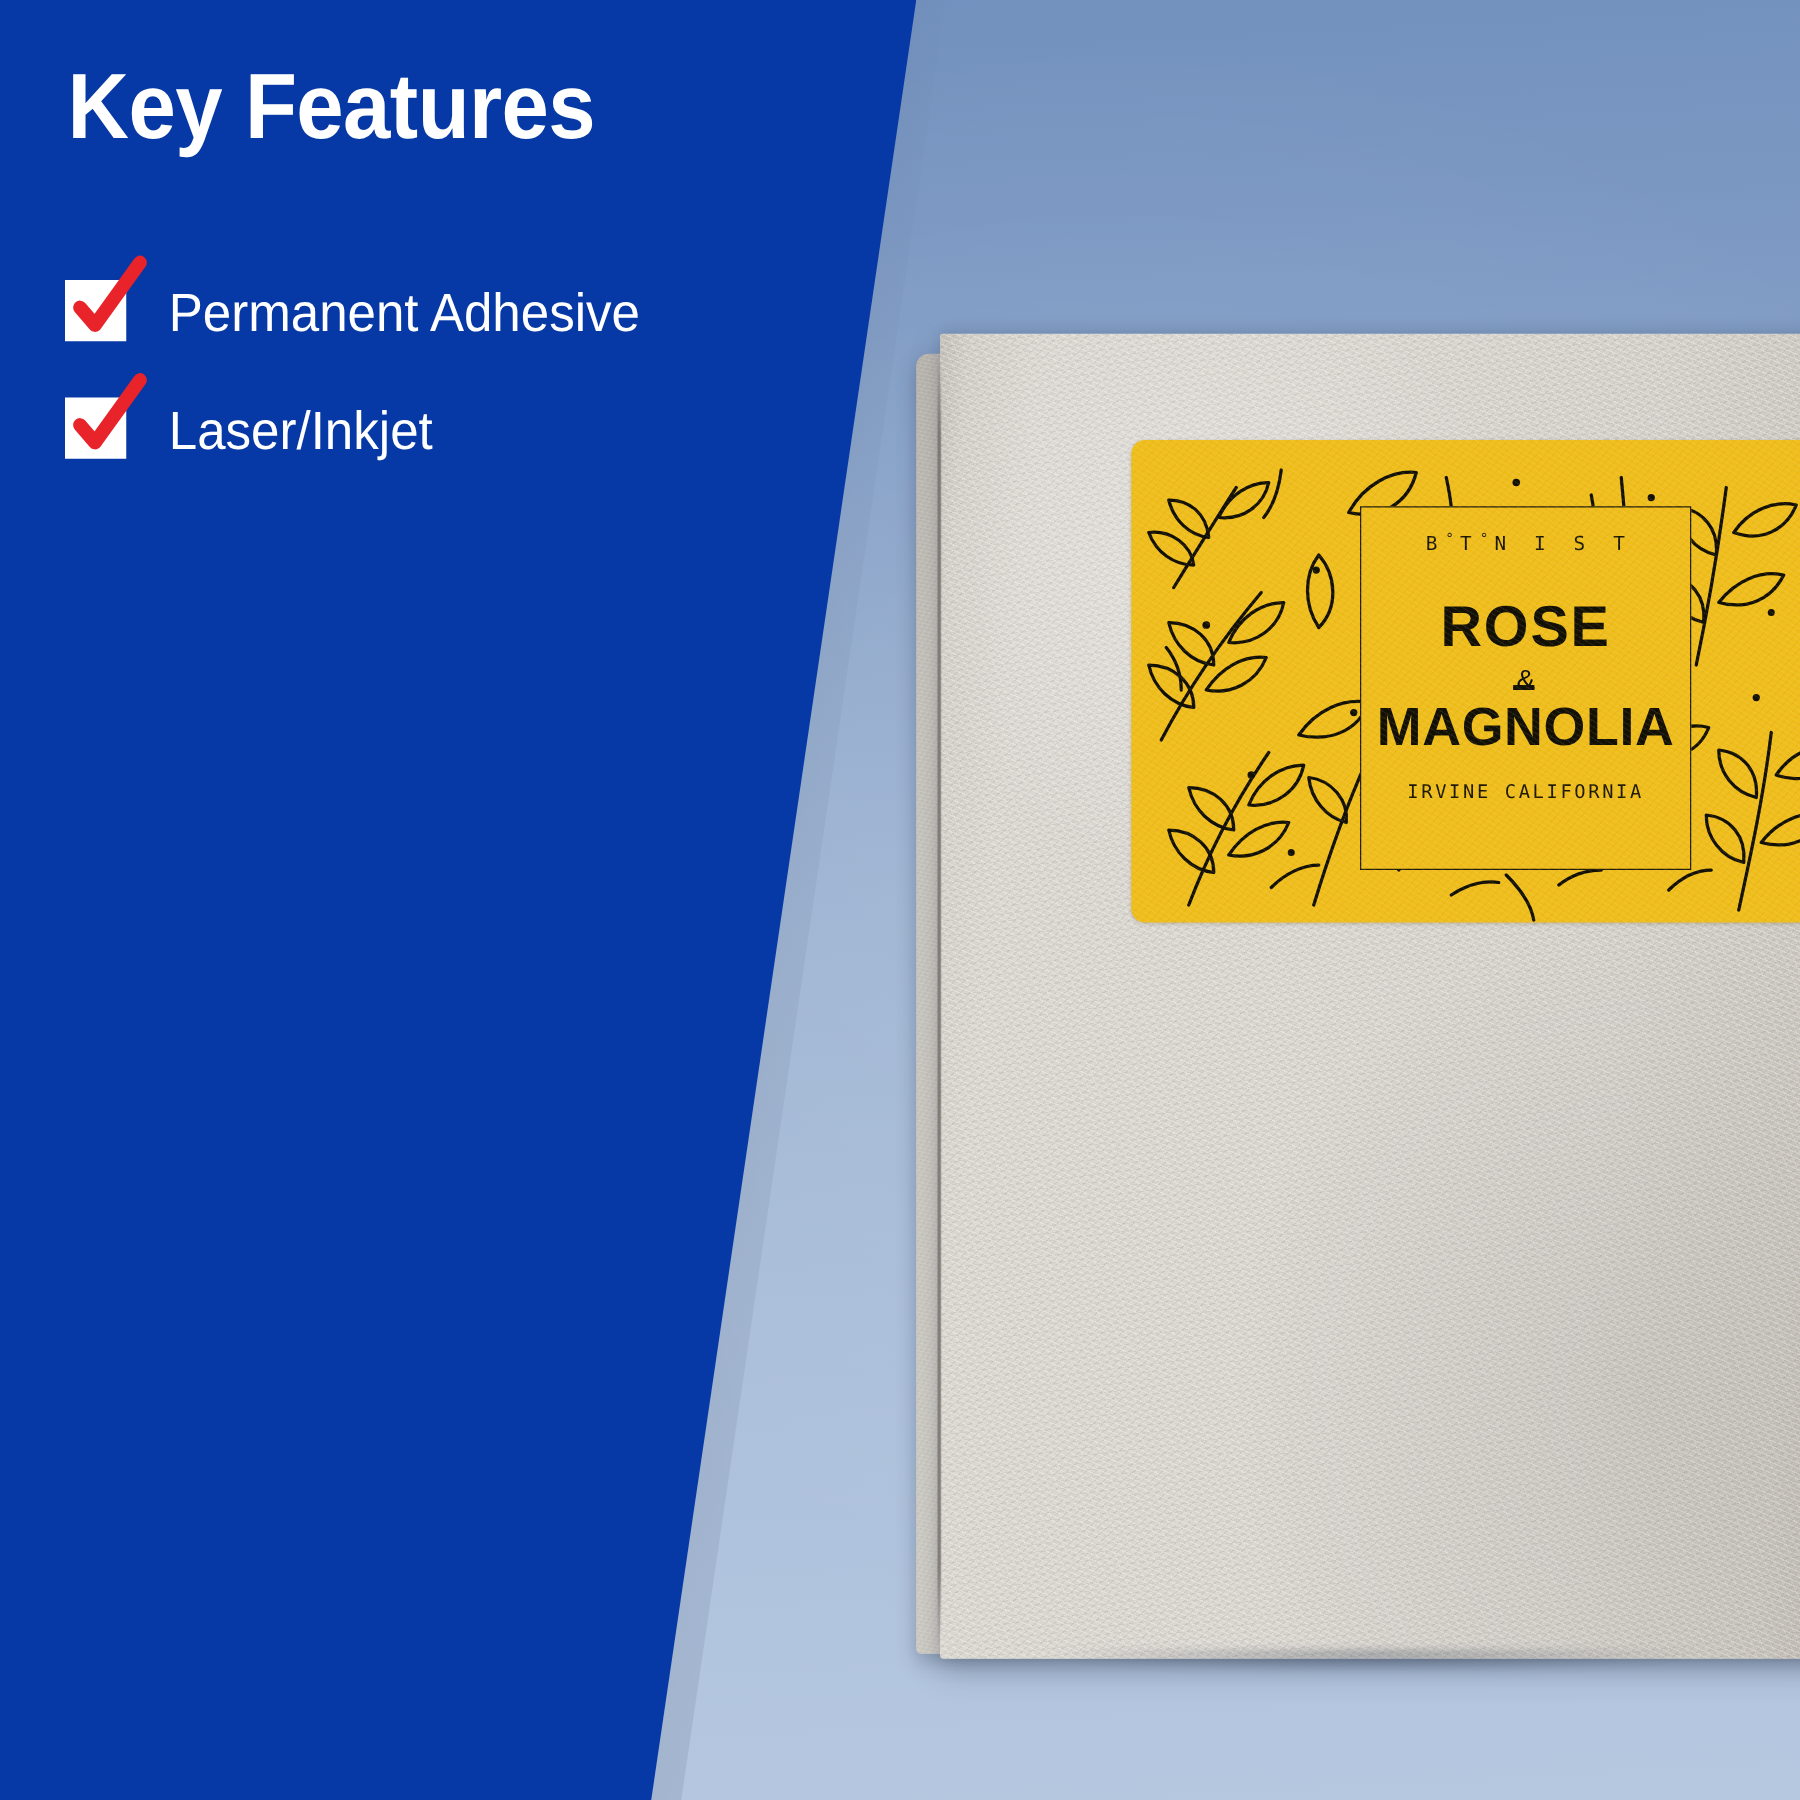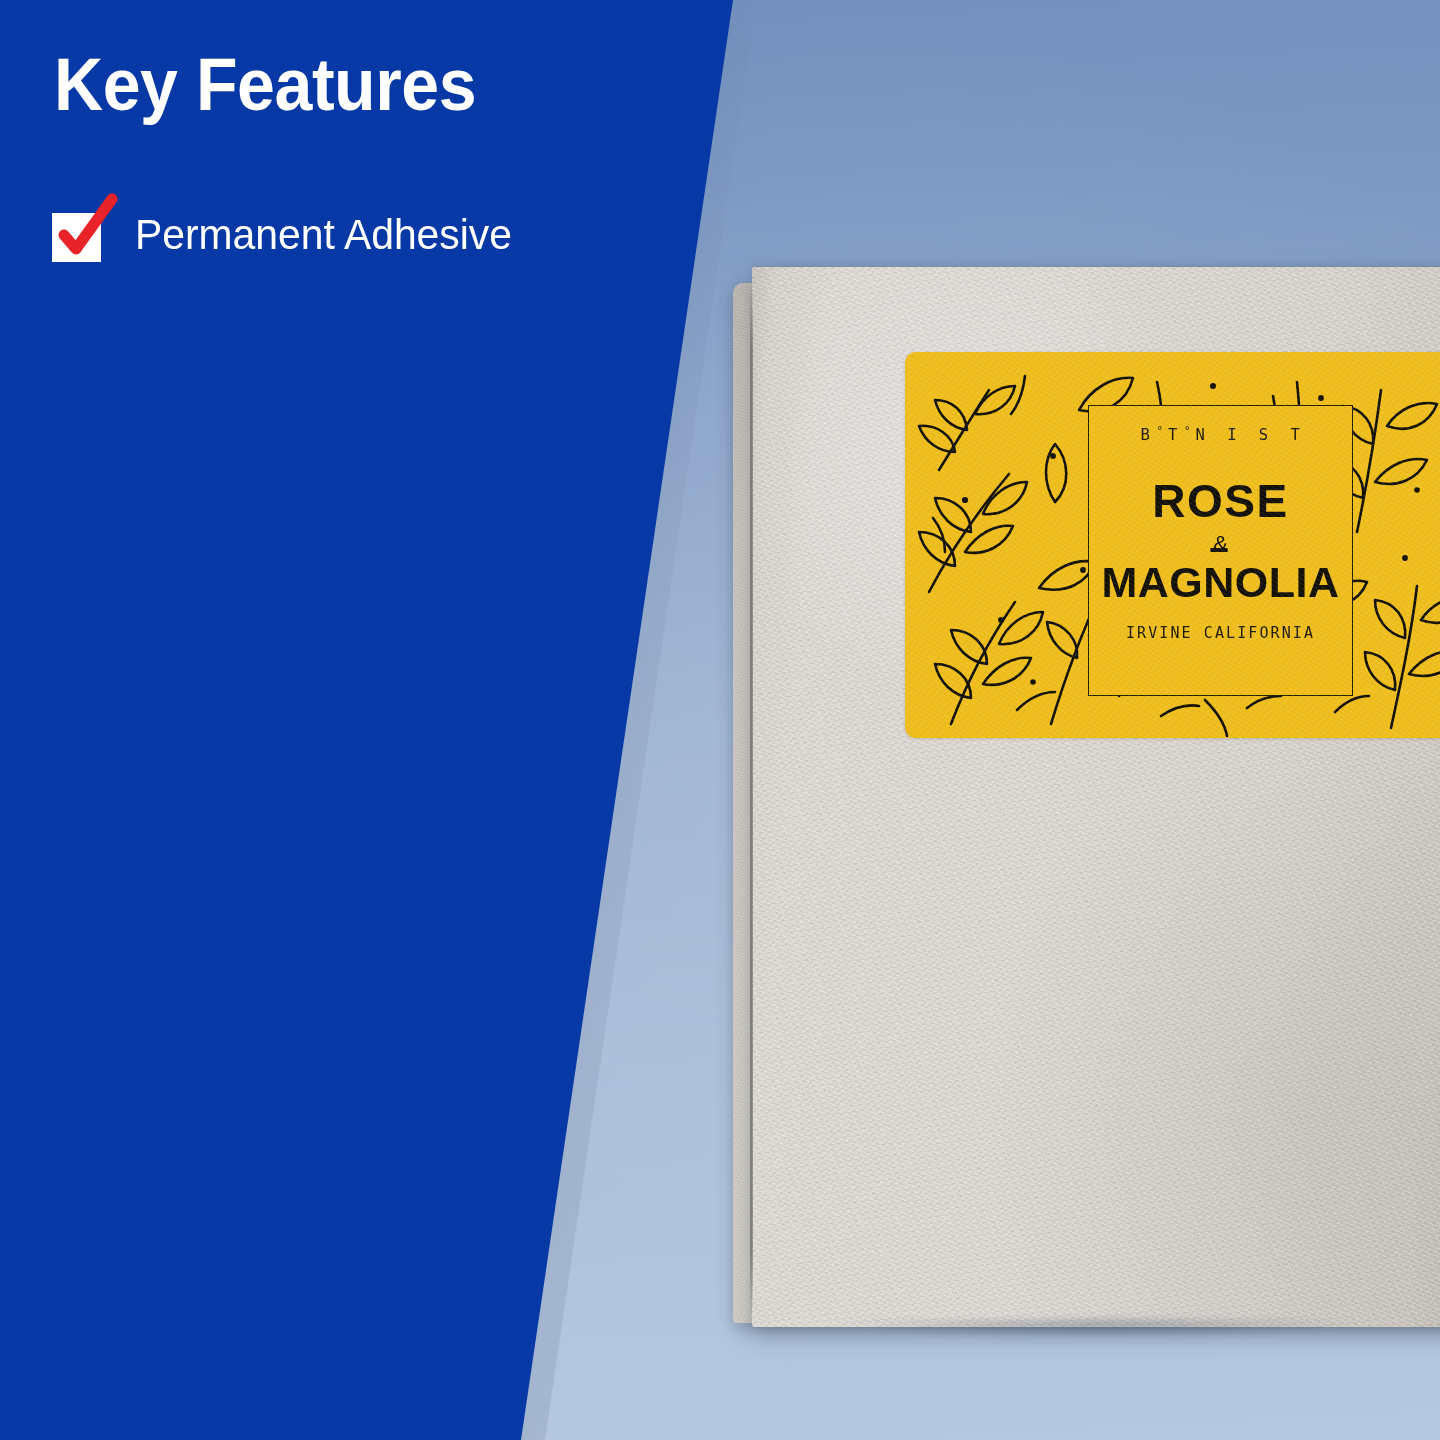--- a/index.html
+++ b/index.html
@@ -162,21 +162,21 @@
   .page-title {
     position:absolute; left:54px; top:48px;
     color:#ffffff; font-weight:700; font-size:74px; line-height:1.0;
     letter-spacing:-0.5px;
     font-family:"Liberation Sans", sans-serif;
     transform:scaleX(0.92); transform-origin:left center;
   }
 
   .feature-list { position:absolute; left:52px; top:213px; width:660px; }
   .feature-item {
-    position:relative; display:flex; align-items:flex-start;
+    position:relative; display:flex; align-items:flex-end;
     height:60px; margin-bottom:34px;
   }
   .feature-item:last-child { margin-bottom:0; }
 
   .checkbox {
     position:relative; width:49px; height:49px; flex:0 0 49px;
     background:#ffffff;
   }
   .checkbox .tick {
     position:absolute; left:-2px; top:-20px; width:72px; height:72px;
@@ -318,19 +318,29 @@
             <svg viewBox="0 0 72 72" xmlns="http://www.w3.org/2000/svg">
               <path d="M14 42 L26 56 L62 6" fill="none" stroke="#e8232a" stroke-width="11" stroke-linecap="round" stroke-linejoin="round"></path>
             </svg>
           </span>
         </div>
         <div class="feature-label">Permanent Adhesive</div>
       </div>
 
 
 
+      <div class="feature-item">
+        <div class="checkbox">
+          <span class="tick">
+            <svg viewBox="0 0 72 72" xmlns="http://www.w3.org/2000/svg">
+              <path d="M14 42 L26 56 L62 6" fill="none" stroke="#e8232a" stroke-width="11" stroke-linecap="round" stroke-linejoin="round"></path>
+            </svg>
+          </span>
+        </div>
+        <div class="feature-label">Laser/Inkjet</div>
+      </div>
 
 
 
     </div>
   </div>
 
 </div>
 
 </body></html>

